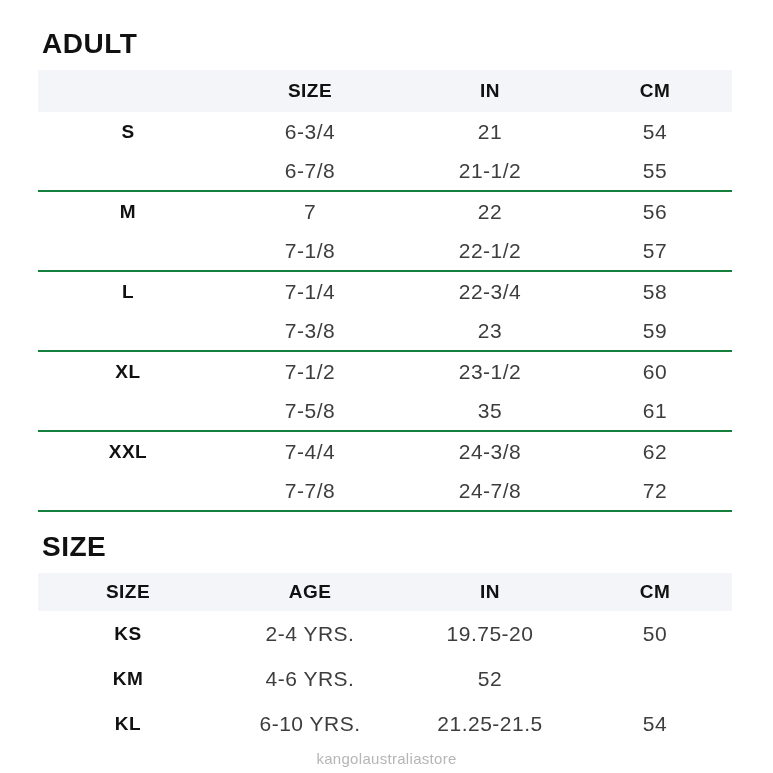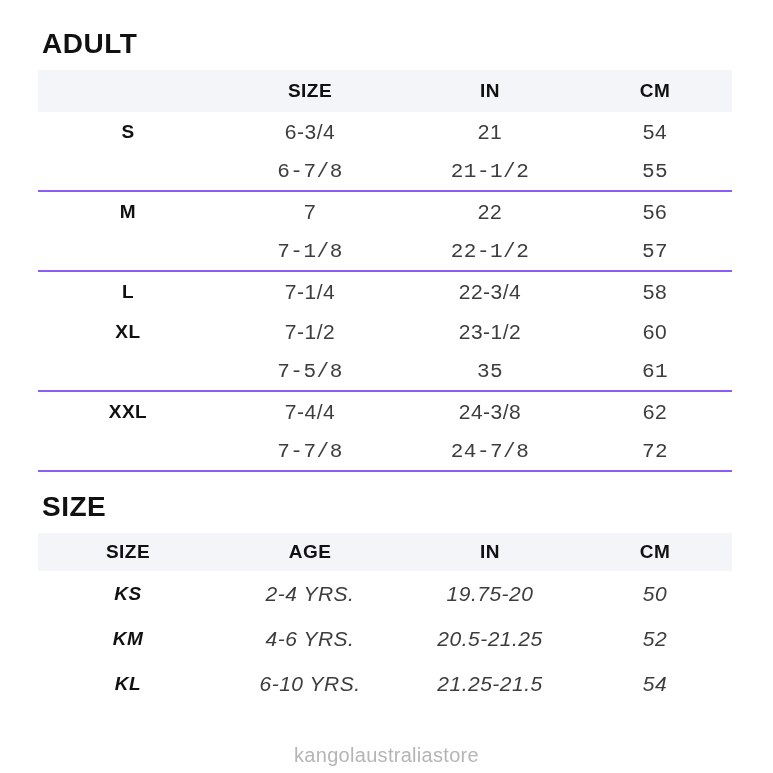--- a/index.html
+++ b/index.html
@@ -48,25 +48,23 @@
     font-size: 19px;
     font-weight: bold;
     color: #111111;
     letter-spacing: 0.5px;
   }
   .adult-table .drow {
     height: 40px;
   }
   .kids-table .drow {
     height: 45px;
-    font-style: italic;
   }
   .drow.divider {
-    border-bottom: 2px solid #8b5cf6;
-    font-family: Liberation Mono, monospace;
+    border-bottom: 2px solid #15803d;
   }
   .label {
     font-size: 19px;
     font-weight: bold;
     color: #111111;
     letter-spacing: 0.5px;
   }
   .val {
     font-size: 21px;
     font-weight: 400;
@@ -75,21 +73,21 @@
   }
   .kids-section {
     margin-top: 21px;
   }
   .watermark {
     position: absolute;
     left: 0;
     right: 0;
     bottom: 6px;
     text-align: center;
-    font-size: 20px;
+    font-size: 15px;
     color: #b5b5b5;
     letter-spacing: 0.3px;
   }
 </style>
 </head>
 <body>
 
 <div class="page">
   <div class="content">
 
@@ -129,20 +127,26 @@
           <div class="val">22-1/2</div>
           <div class="val">57</div>
         </div>
 
         <div class="trow drow">
           <div class="label">L</div>
           <div class="val">7-1/4</div>
           <div class="val">22-3/4</div>
           <div class="val">58</div>
         </div>
+        <div class="trow drow divider">
+          <div class="label"></div>
+          <div class="val">7-3/8</div>
+          <div class="val">23</div>
+          <div class="val">59</div>
+        </div>
 
         <div class="trow drow">
           <div class="label">XL</div>
           <div class="val">7-1/2</div>
           <div class="val">23-1/2</div>
           <div class="val">60</div>
         </div>
         <div class="trow drow divider">
           <div class="label"></div>
           <div class="val">7-5/8</div>
@@ -178,21 +182,20 @@
 
         <div class="trow drow">
           <div class="label">KS</div>
           <div class="val">2-4 YRS.</div>
           <div class="val">19.75-20</div>
           <div class="val">50</div>
         </div>
         <div class="trow drow">
           <div class="label">KM</div>
           <div class="val">4-6 YRS.</div>
-          <div class="val">20.5-21.25</div>
           <div class="val">52</div>
         </div>
         <div class="trow drow">
           <div class="label">KL</div>
           <div class="val">6-10 YRS.</div>
           <div class="val">21.25-21.5</div>
           <div class="val">54</div>
         </div>
       </div>
     </div>

